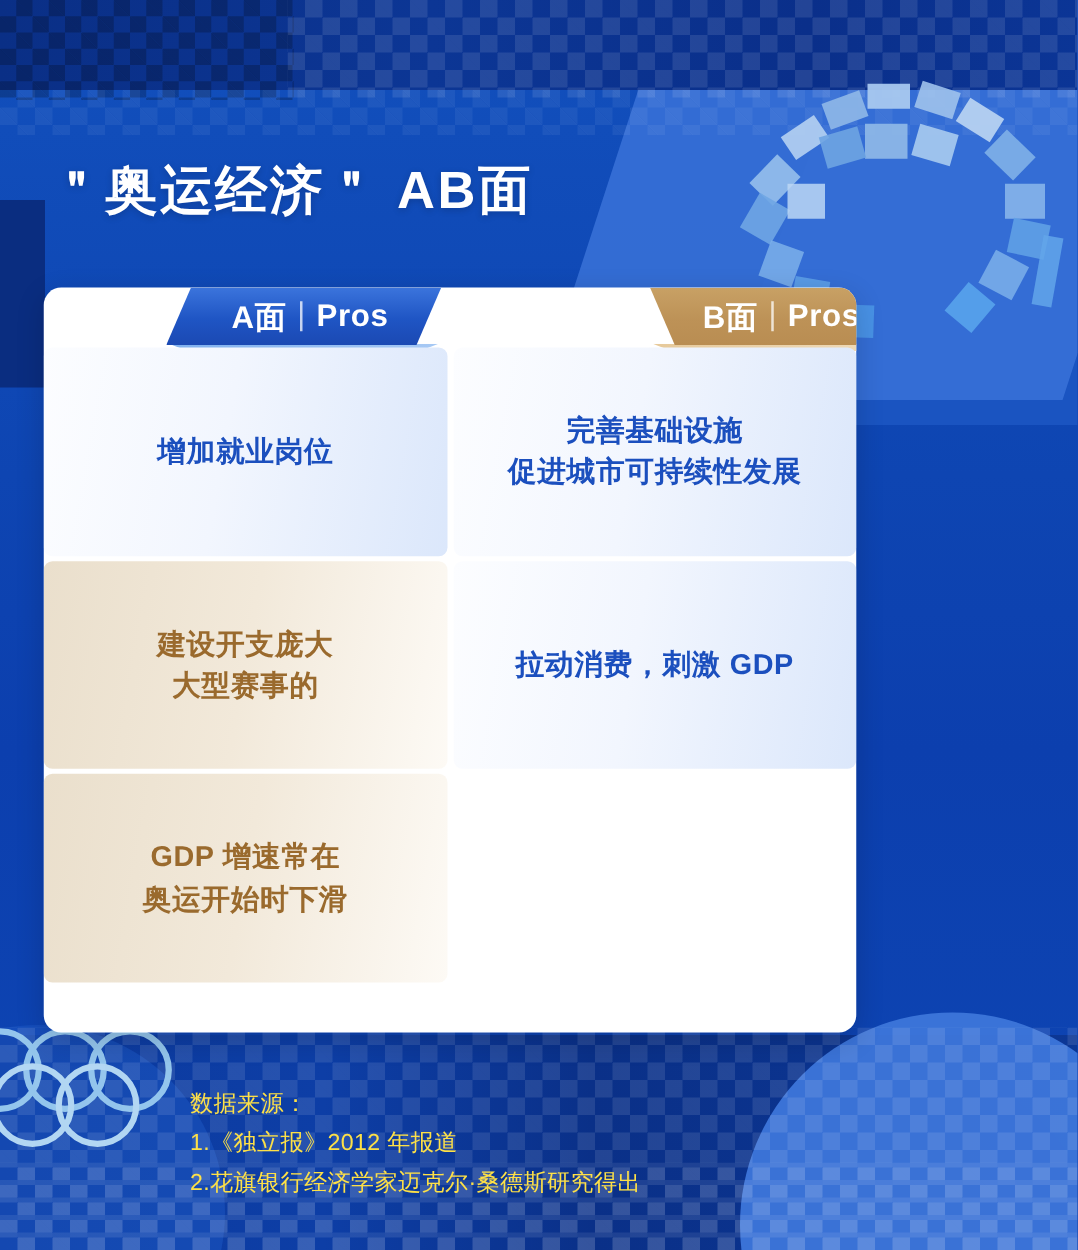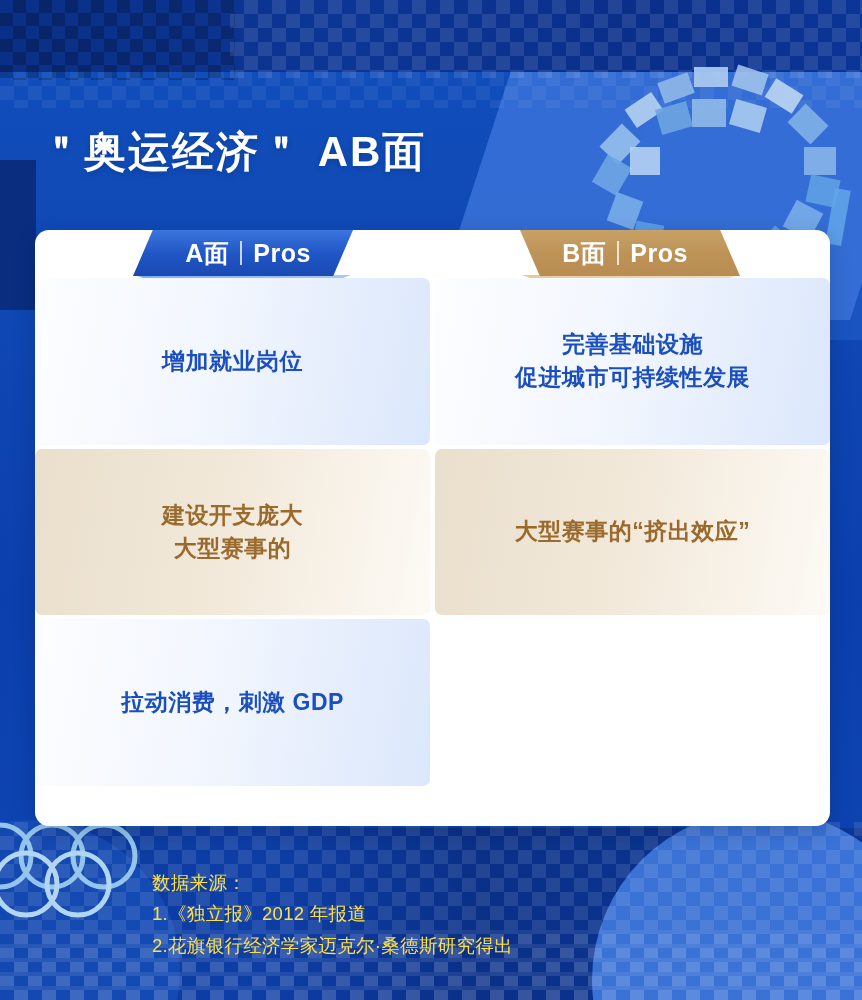--- a/index.html
+++ b/index.html
@@ -103,21 +103,21 @@
     font-weight:bold;
     letter-spacing:2px;
     white-space:nowrap;
     text-shadow:0 2px 6px rgba(0,0,0,.18);
     text-align:right;
   }
 
   
   .card {
     position:absolute;
-    left:35px; top:230px; width:795px; height:596px;
+    left:35px; top:230px; width:650px; height:596px;
     background:linear-gradient(180deg,#ffffff 0%,#ffffff 100%);
     border-radius:14px;
     box-shadow:0 6px 22px rgba(0,0,0,.16);
     overflow:hidden;
   }
 
   .grid {
     position:absolute;
     left:0; top:48px; right:0; bottom:40px;
     display:grid;
@@ -289,28 +289,29 @@
           <span>完善基础设施</span>
           <span>促进城市可持续性发展</span>
         </span>
       </div>
       <div class="cell cons">
         <span class="lines">
           <span>建设开支庞大</span>
           <span>大型赛事的</span>
         </span>
       </div>
+      <div class="cell pros">
+        <span class="lines">
+          <span>拉动消费，刺激 GDP</span>
+        </span>
+      </div>
       <div class="cell cons">
         <span class="lines">
-          <span>大型赛事的“挤出效应”</span>
-        </span>
-      </div>
-      <div class="cell pros">
-        <span class="lines">
-          <span>拉动消费，刺激 GDP</span>
+          <span>GDP 增速常在</span>
+          <span>奥运开始时下滑</span>
         </span>
       </div>
     </div>
 </div>
 
 <div class="footer">
   <div>数据来源：</div>
   <div>1.《独立报》2012 年报道</div>
   <div>2.花旗银行经济学家迈克尔·桑德斯研究得出</div>
 </div>

